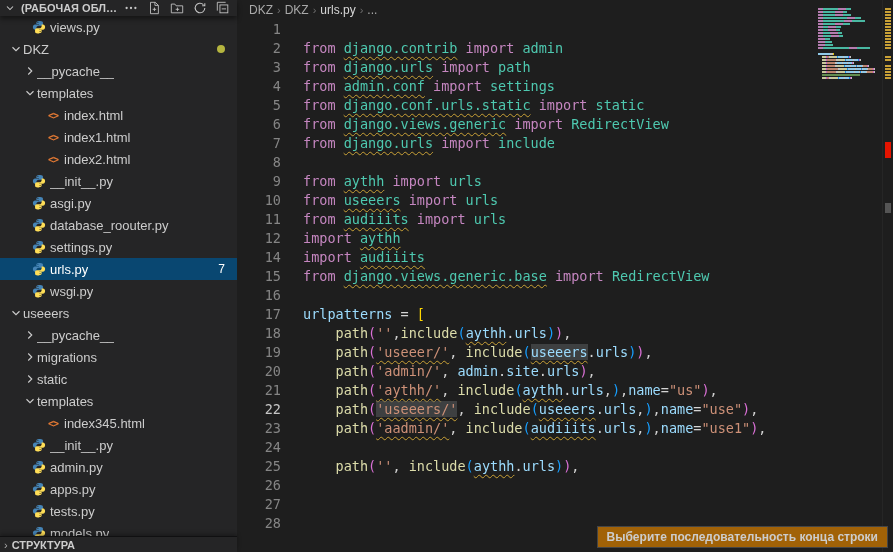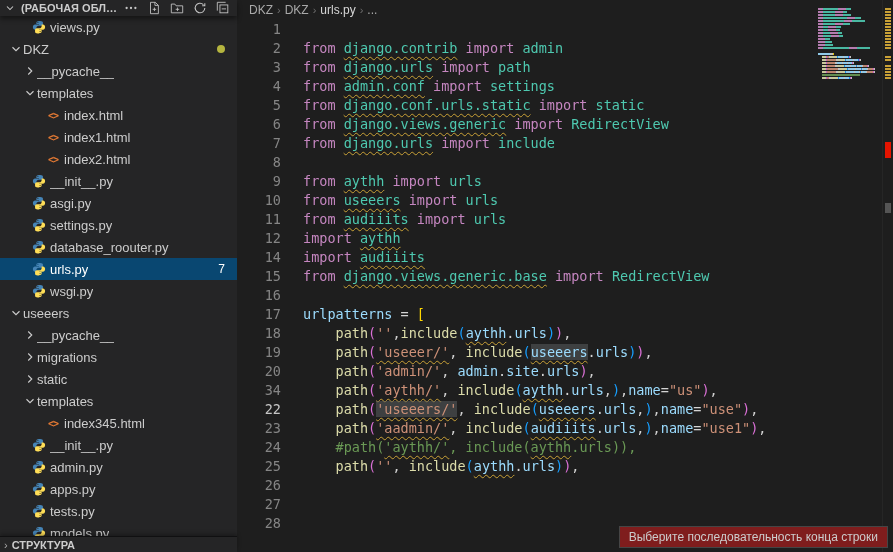--- a/index.html
+++ b/index.html
@@ -67,22 +67,22 @@
 
   
   .minimap { position:absolute; top:5px; right:13px; width:62px; }
   .mm-line { height:2px; margin-bottom:1px; display:flex; }
   .mm-tok { height:2px; flex:none; opacity:.9; }
   .ruler { position:absolute; top:0; right:0; bottom:0; width:11px; border-left:1px solid rgba(255,255,255,.04); }
   .mark { position:absolute; left:2px; right:2px; }
 
   .tooltip {
     position:absolute; right:5px; bottom:4px; z-index:10;
-    background:#7f1d1d; border:1px solid #454545; color:#cccccc;
-    font-size:12px; padding:3px 9px; white-space:nowrap;
+    background:#a16207; border:1px solid #454545; color:#cccccc;
+    font-size:12px; padding:3px 9px; white-space:nowrap;font-weight:bold;
   }
 </style>
 </head>
 <body>
 
 <div class="app">
 
   <div class="sidebar">
     <div class="sb-header">
       <span class="chev open">
@@ -199,30 +199,30 @@
           </span>
           <span class="lbl">asgi.py</span>
         </div>
         <div class="row" style="padding-left: 30px;">
           <span class="ficon">
             <svg width="14" height="14" viewBox="0 0 32 32">
               <path fill="#4584b6" d="M16 2c-4 0-6 1.7-6 4v3h6v1H7c-2.8 0-5 2.2-5 6s2.2 6 5 6h3v-4c0-2.8 2.2-5 5-5h6c2.2 0 4-1.8 4-4V6c0-2.3-2-4-6-4h-3zm-2.5 2.5a1.3 1.3 0 1 1 0 2.6 1.3 1.3 0 0 1 0-2.6z"></path>
               <path fill="#ffde57" d="M16 30c4 0 6-1.7 6-4v-3h-6v-1h9c2.8 0 5-2.2 5-6s-2.2-6-5-6h-3v4c0 2.8-2.2 5-5 5h-6c-2.2 0-4 1.8-4 4v4c0 2.3 2 4 6 4h3zm2.5-2.5a1.3 1.3 0 1 1 0-2.6 1.3 1.3 0 0 1 0 2.6z"></path>
             </svg>
           </span>
+          <span class="lbl">database_roouter.py</span>
+        </div>
+        <div class="row" style="padding-left: 30px;">
+          <span class="ficon">
+            <svg width="14" height="14" viewBox="0 0 32 32">
+              <path fill="#4584b6" d="M16 2c-4 0-6 1.7-6 4v3h6v1H7c-2.8 0-5 2.2-5 6s2.2 6 5 6h3v-4c0-2.8 2.2-5 5-5h6c2.2 0 4-1.8 4-4V6c0-2.3-2-4-6-4h-3zm-2.5 2.5a1.3 1.3 0 1 1 0 2.6 1.3 1.3 0 0 1 0-2.6z"></path>
+              <path fill="#ffde57" d="M16 30c4 0 6-1.7 6-4v-3h-6v-1h9c2.8 0 5-2.2 5-6s-2.2-6-5-6h-3v4c0 2.8-2.2 5-5 5h-6c-2.2 0-4 1.8-4 4v4c0 2.3 2 4 6 4h3zm2.5-2.5a1.3 1.3 0 1 1 0-2.6 1.3 1.3 0 0 1 0 2.6z"></path>
+            </svg>
+          </span>
           <span class="lbl">settings.py</span>
-        </div>
-        <div class="row" style="padding-left: 30px;">
-          <span class="ficon">
-            <svg width="14" height="14" viewBox="0 0 32 32">
-              <path fill="#4584b6" d="M16 2c-4 0-6 1.7-6 4v3h6v1H7c-2.8 0-5 2.2-5 6s2.2 6 5 6h3v-4c0-2.8 2.2-5 5-5h6c2.2 0 4-1.8 4-4V6c0-2.3-2-4-6-4h-3zm-2.5 2.5a1.3 1.3 0 1 1 0 2.6 1.3 1.3 0 0 1 0-2.6z"></path>
-              <path fill="#ffde57" d="M16 30c4 0 6-1.7 6-4v-3h-6v-1h9c2.8 0 5-2.2 5-6s-2.2-6-5-6h-3v4c0 2.8-2.2 5-5 5h-6c-2.2 0-4 1.8-4 4v4c0 2.3 2 4 6 4h3zm2.5-2.5a1.3 1.3 0 1 1 0-2.6 1.3 1.3 0 0 1 0 2.6z"></path>
-            </svg>
-          </span>
-          <span class="lbl">database_roouter.py</span>
         </div>
         <div class="row selected" style="padding-left: 30px;">
           <span class="ficon">
             <svg width="14" height="14" viewBox="0 0 32 32">
               <path fill="#4584b6" d="M16 2c-4 0-6 1.7-6 4v3h6v1H7c-2.8 0-5 2.2-5 6s2.2 6 5 6h3v-4c0-2.8 2.2-5 5-5h6c2.2 0 4-1.8 4-4V6c0-2.3-2-4-6-4h-3zm-2.5 2.5a1.3 1.3 0 1 1 0 2.6 1.3 1.3 0 0 1 0-2.6z"></path>
               <path fill="#ffde57" d="M16 30c4 0 6-1.7 6-4v-3h-6v-1h9c2.8 0 5-2.2 5-6s-2.2-6-5-6h-3v4c0 2.8-2.2 5-5 5h-6c-2.2 0-4 1.8-4 4v4c0 2.3 2 4 6 4h3zm2.5-2.5a1.3 1.3 0 1 1 0-2.6 1.3 1.3 0 0 1 0 2.6z"></path>
             </svg>
           </span>
           <span class="lbl">urls.py</span>
           <span class="badge">7</span>
@@ -416,34 +416,33 @@
         </div>
         <div class="line">
           <span class="ln">19</span>
           <span class="codetext"><span class="tok-p">    </span><span class="tok-fn">path</span><span class="tok-b2">(</span><span class="tok-s sq">'useeer/'</span><span class="tok-p">, </span><span class="tok-fn">include</span><span class="tok-b3">(</span><span class="tok-v sq occ">useeers</span><span class="tok-p">.</span><span class="tok-v">urls</span><span class="tok-b3">)</span><span class="tok-b2">)</span><span class="tok-p">,</span></span>
         </div>
         <div class="line">
           <span class="ln">20</span>
           <span class="codetext"><span class="tok-p">    </span><span class="tok-fn">path</span><span class="tok-b2">(</span><span class="tok-s">'admin/'</span><span class="tok-p">, </span><span class="tok-v">admin</span><span class="tok-p">.</span><span class="tok-v">site</span><span class="tok-p">.</span><span class="tok-v">urls</span><span class="tok-b2">)</span><span class="tok-p">,</span></span>
         </div>
         <div class="line">
-          <span class="ln">34</span>
+          <span class="ln">21</span>
           <span class="codetext"><span class="tok-p">    </span><span class="tok-fn">path</span><span class="tok-b2">(</span><span class="tok-s sq">'aythh/'</span><span class="tok-p">, </span><span class="tok-fn">include</span><span class="tok-b3">(</span><span class="tok-v sq">aythh</span><span class="tok-p">.</span><span class="tok-v">urls</span><span class="tok-p">,</span><span class="tok-b3">)</span><span class="tok-p">,</span><span class="tok-v">name</span><span class="tok-p">=</span><span class="tok-s">"us"</span><span class="tok-b2">)</span><span class="tok-p">,</span></span>
         </div>
         <div class="line active">
           <span class="ln">22</span>
           <span class="codetext"><span class="tok-p">    </span><span class="tok-fn">path</span><span class="tok-b2">(</span><span class="tok-s sq occ">'useeers/'</span><span class="tok-p">, </span><span class="tok-fn">include</span><span class="tok-b3">(</span><span class="tok-v sq">useeers</span><span class="tok-p">.</span><span class="tok-v">urls</span><span class="tok-p">,</span><span class="tok-b3">)</span><span class="tok-p">,</span><span class="tok-v">name</span><span class="tok-p">=</span><span class="tok-s">"use"</span><span class="tok-b2">)</span><span class="tok-p">,</span></span>
         </div>
         <div class="line">
           <span class="ln">23</span>
           <span class="codetext"><span class="tok-p">    </span><span class="tok-fn">path</span><span class="tok-b2">(</span><span class="tok-s sq">'aadmin/'</span><span class="tok-p">, </span><span class="tok-fn">include</span><span class="tok-b3">(</span><span class="tok-v sq">audiiits</span><span class="tok-p">.</span><span class="tok-v">urls</span><span class="tok-p">,</span><span class="tok-b3">)</span><span class="tok-p">,</span><span class="tok-v">name</span><span class="tok-p">=</span><span class="tok-s">"use1"</span><span class="tok-b2">)</span><span class="tok-p">,</span></span>
         </div>
         <div class="line">
           <span class="ln">24</span>
-          <span class="codetext"><span class="tok-p">    </span><span class="tok-c">#path(</span><span class="tok-c sq">'aythh/'</span><span class="tok-c">, include(</span><span class="tok-c sq">aythh</span><span class="tok-c">.urls)),</span></span>
         </div>
         <div class="line">
           <span class="ln">25</span>
           <span class="codetext"><span class="tok-p">    </span><span class="tok-fn">path</span><span class="tok-b2">(</span><span class="tok-s">''</span><span class="tok-p">, </span><span class="tok-fn">include</span><span class="tok-b3">(</span><span class="tok-v sq">aythh</span><span class="tok-p">.</span><span class="tok-v">urls</span><span class="tok-b3">)</span><span class="tok-b2">)</span><span class="tok-p">,</span></span>
         </div>
         <div class="line">
           <span class="ln">26</span>
           <span class="codetext"></span>
         </div>
         <div class="line">

